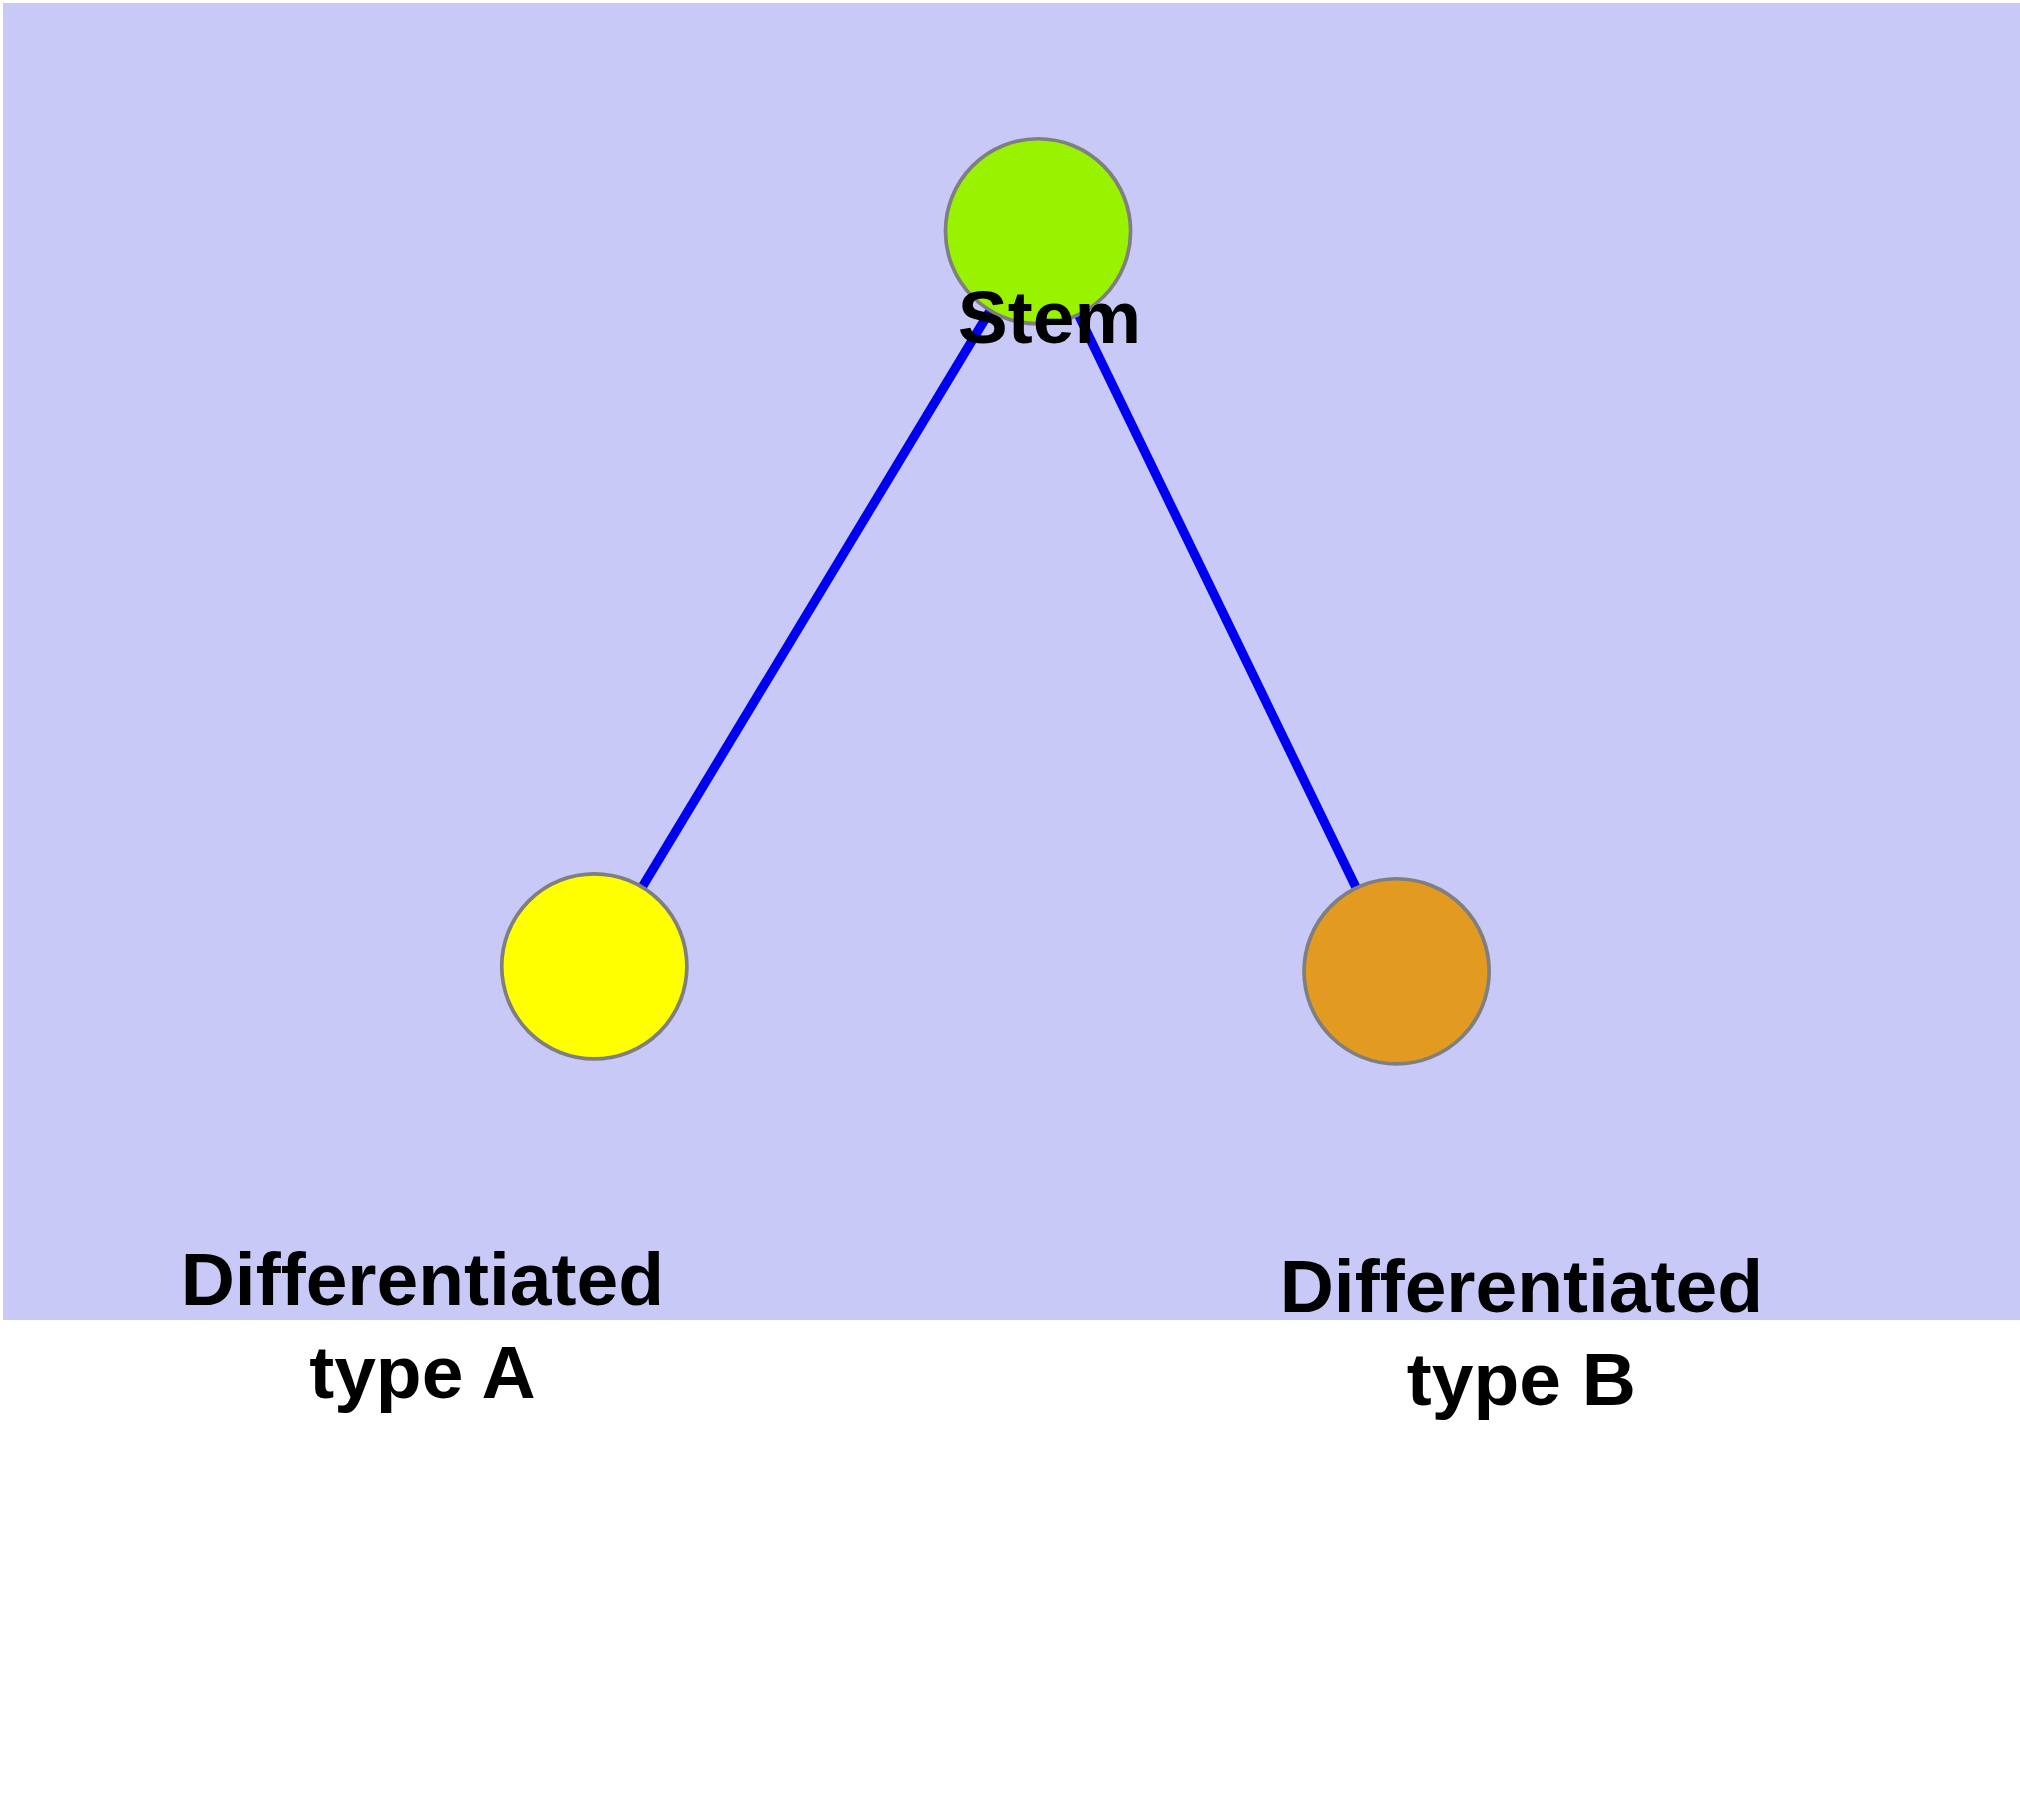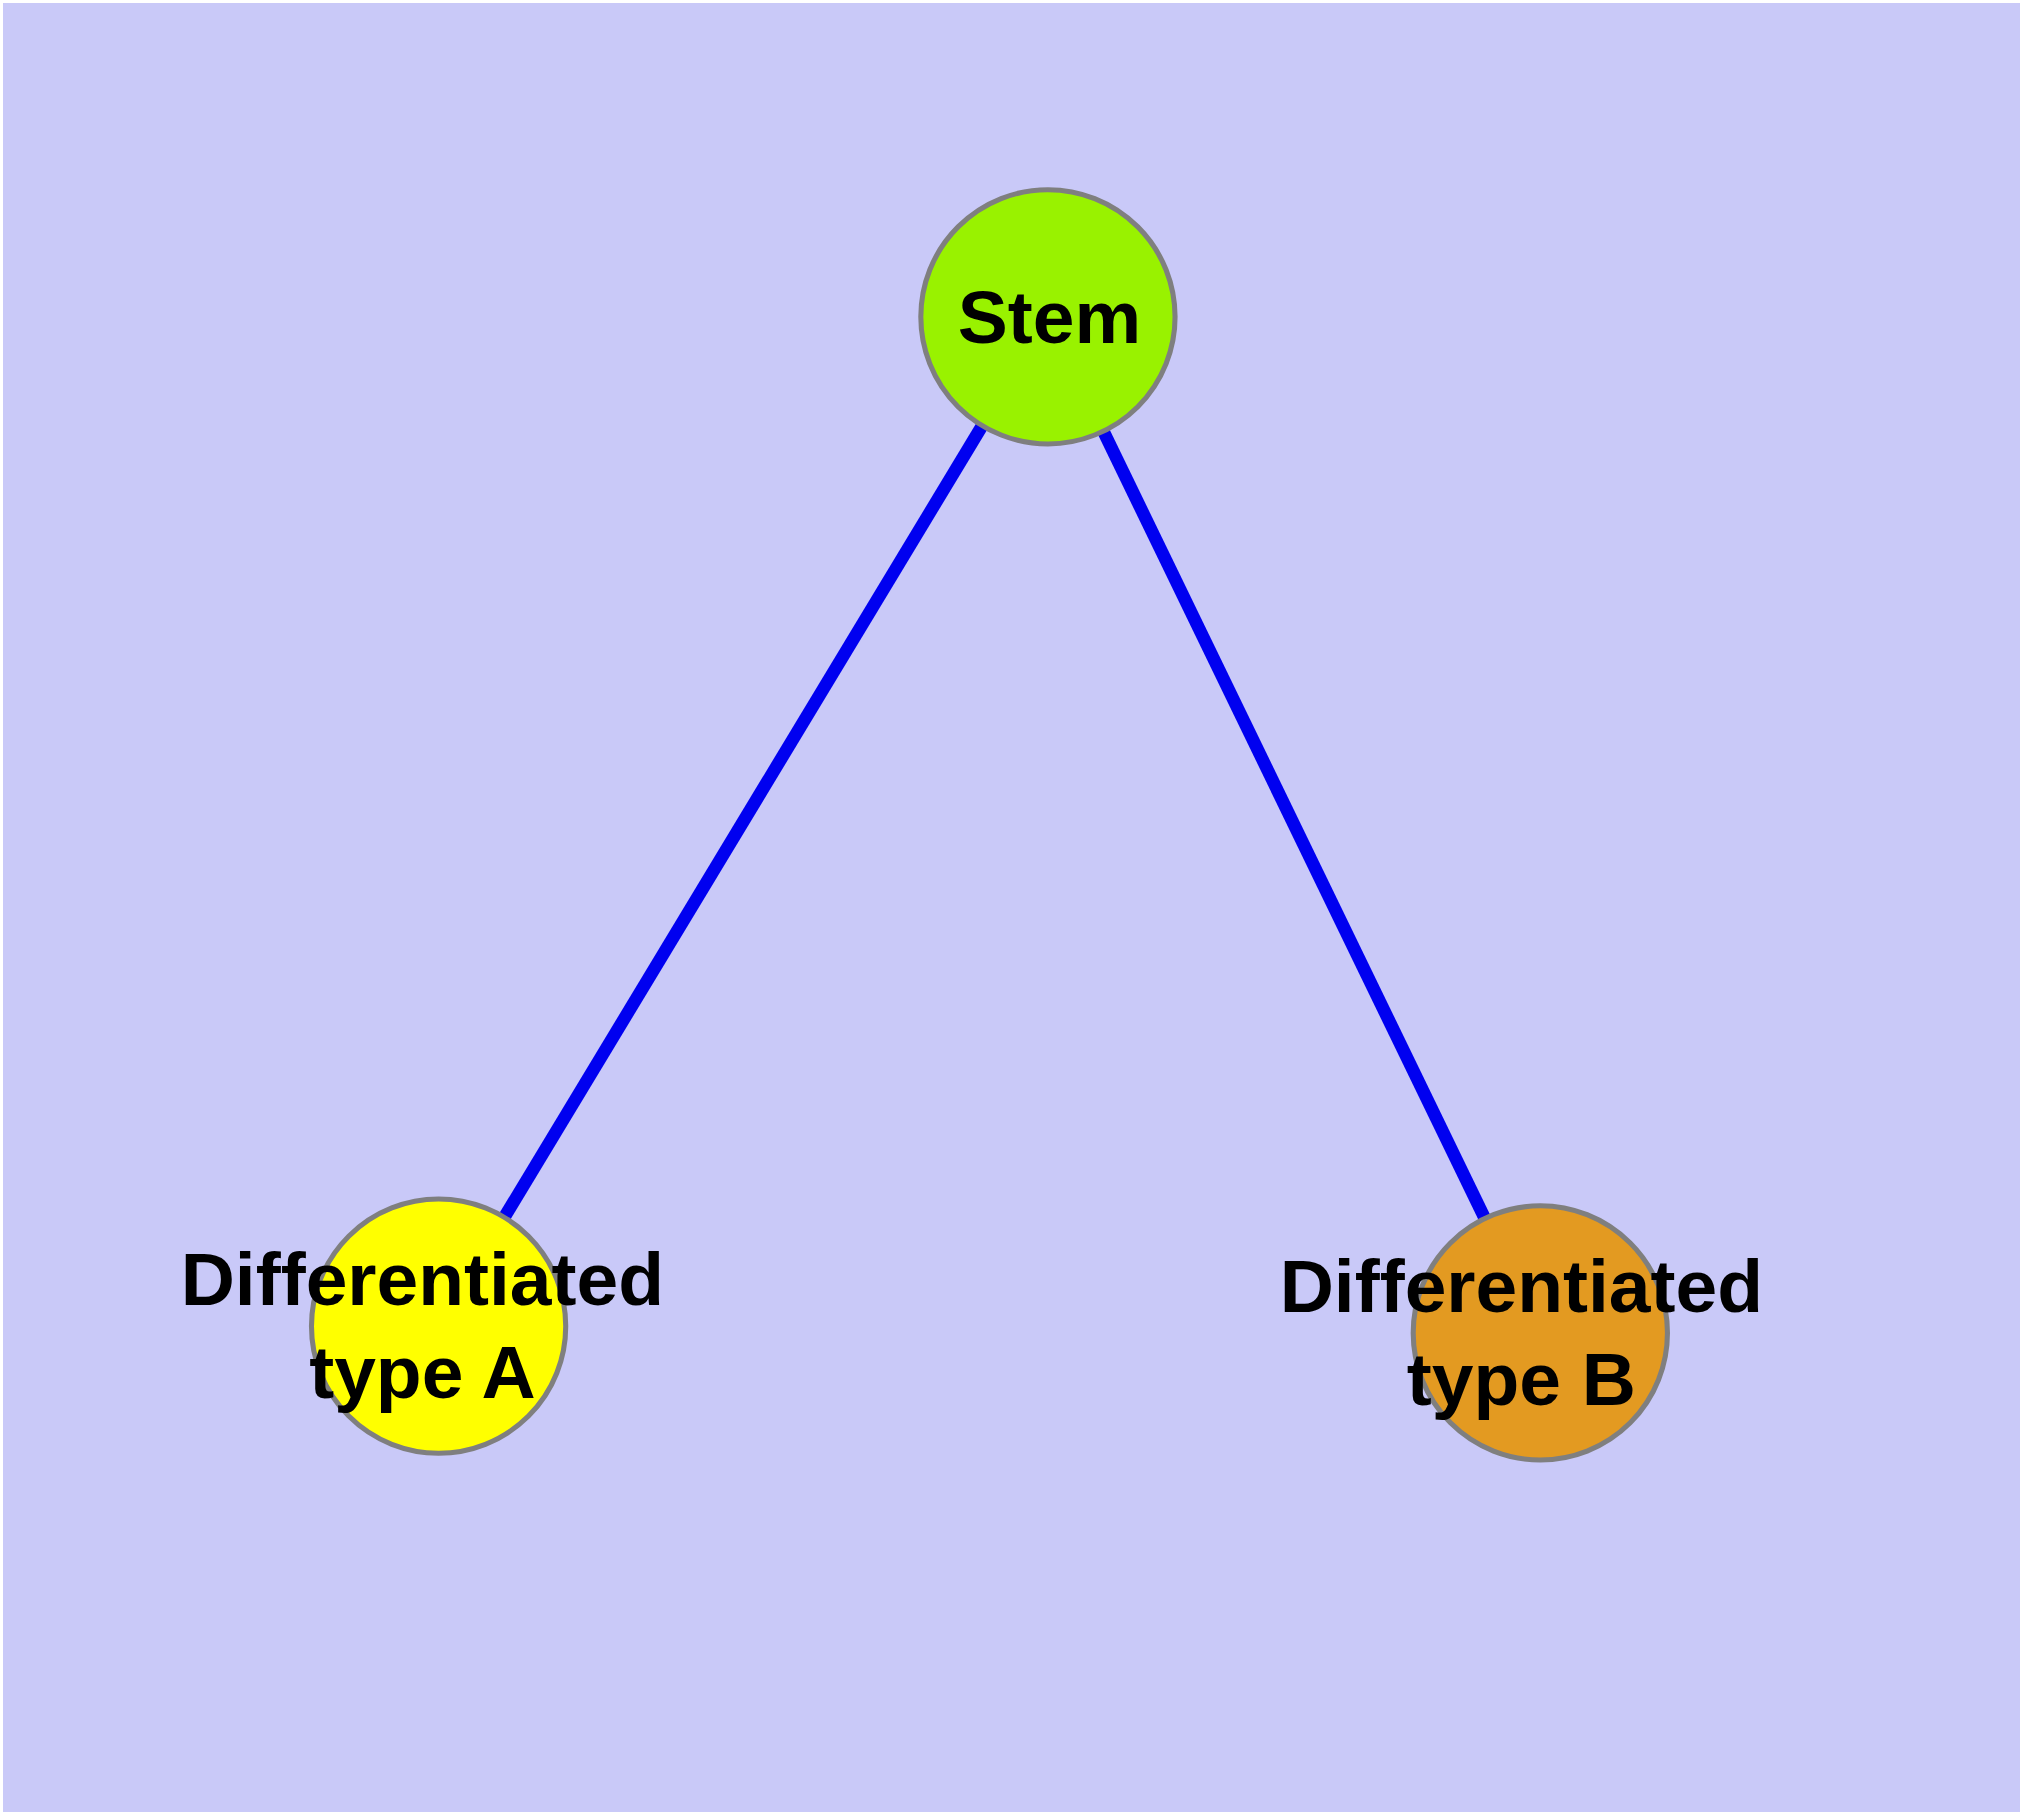--- a/index.html
+++ b/index.html
@@ -9,21 +9,21 @@
     width: 2021px;
     height: 1812px;
     overflow: hidden;
     font-family: "Liberation Sans", sans-serif;
   }
   .canvas {
     position: absolute;
     left: 3.4px;
     top: 3.4px;
     width: 2017px;
-    height: 1809px;
+    height: 1317px;
     background: #C9C9F8;
   }
   .graph-svg {
     position: absolute;
     left: 0;
     top: 0;
     width: 100%;
     height: 100%;
   }
   .node-label {

